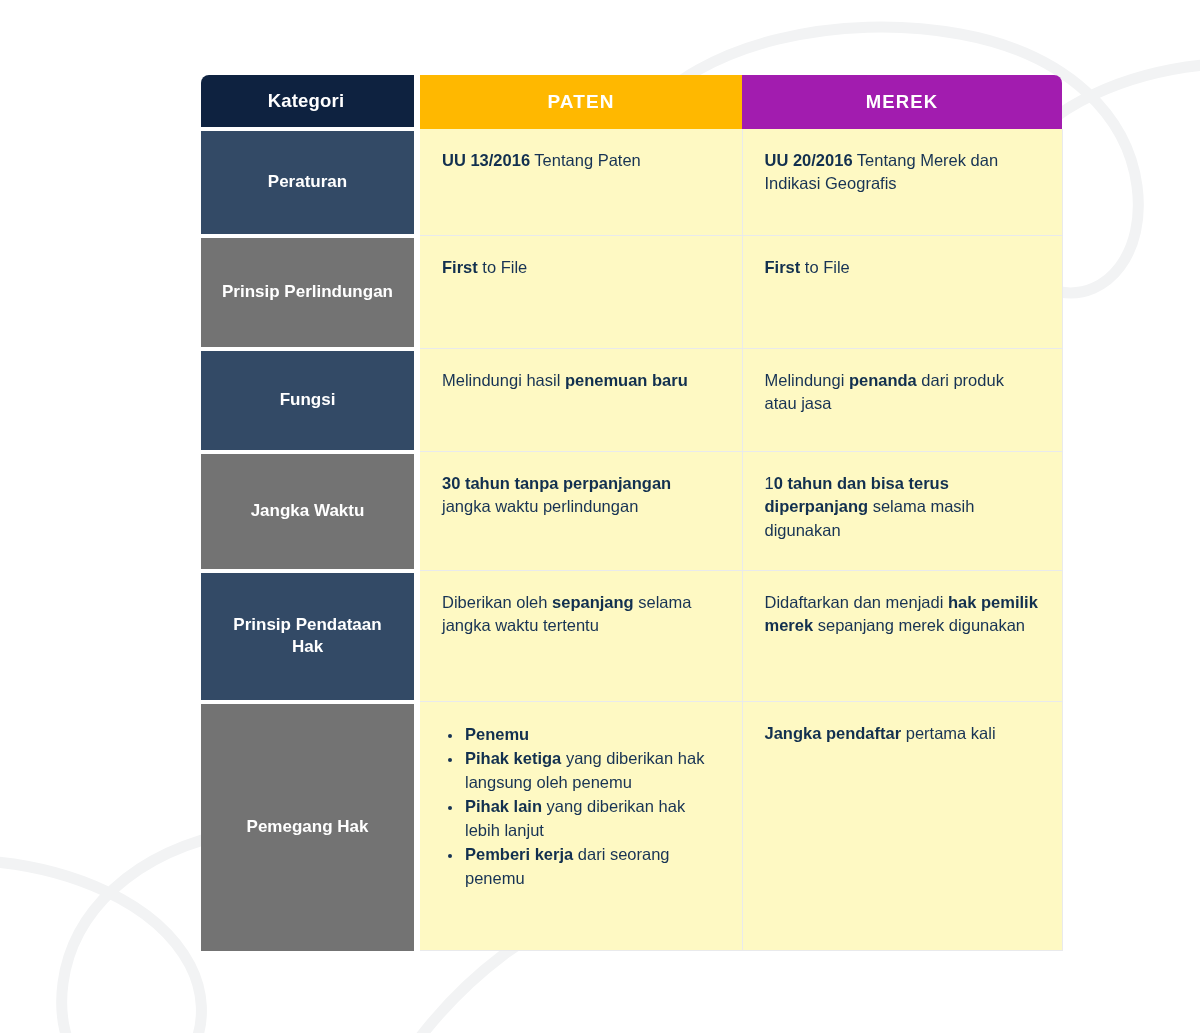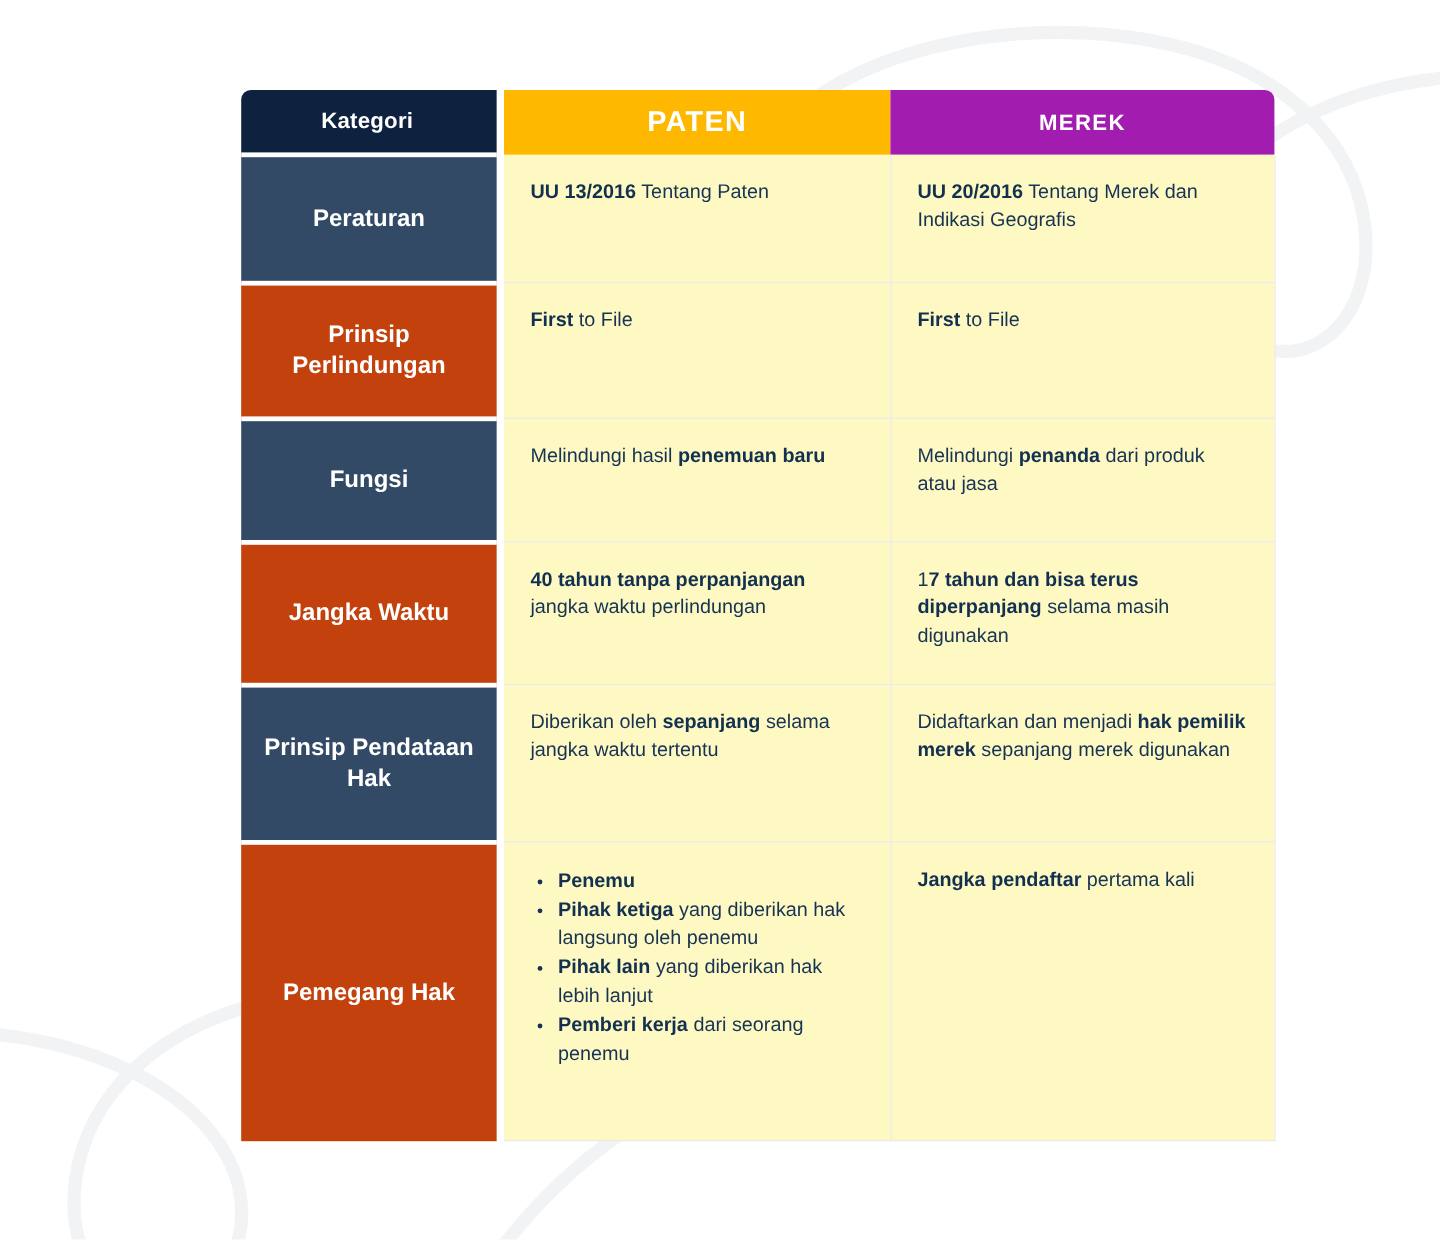--- a/index.html
+++ b/index.html
@@ -63,42 +63,42 @@
     padding-right: 3px;
   }
   th.h-spacer {
     width: 6px;
     background: #ffffff;
     padding: 0;
     height: 52px;
   }
   th.h-a {
     background: #ffb800;
-    font-size: 24px;
+    font-size: 19px;
     letter-spacing: 1.1px;
   }
   th.h-b {
     background: #a21caf;
     border-radius: 0 8px 0 0;
     font-size: 18.5px;
     letter-spacing: 1.1px;
   }
 
   
   td.lbl {
     color: #ffffff;
     font-weight: bold;
-    font-size: 20px;
+    font-size: 17px;
     text-align: center;
     vertical-align: middle;
     line-height: 1.32;
     padding: 6px 16px;
     border-top: 4px solid #ffffff;
   }
-  tr.row-dark td.lbl  { background: #c2410c; }
+  tr.row-dark td.lbl  { background: #737373; }
   tr.row-light td.lbl { background: #334a66; }
 
   td.gap {
     background: #ffffff;
     padding: 0;
     width: 6px;
   }
 
   
   td.val {
@@ -190,22 +190,22 @@
         </tr>
         <tr class="row-light r-fungsi">
           <td class="lbl">Fungsi</td>
           <td class="gap"></td>
           <td class="val first-val mid-val">Melindungi hasil <b>penemuan baru</b></td>
           <td class="val">Melindungi <b>penanda</b> dari produk atau jasa</td>
         </tr>
         <tr class="row-dark r-jangka">
           <td class="lbl">Jangka Waktu</td>
           <td class="gap"></td>
-          <td class="val first-val mid-val"><b>40 tahun tanpa perpanjangan</b> jangka waktu perlindungan</td>
-          <td class="val">1<b>7 tahun dan bisa terus diperpanjang</b> selama masih digunakan</td>
+          <td class="val first-val mid-val"><b>30 tahun tanpa perpanjangan</b> jangka waktu perlindungan</td>
+          <td class="val">1<b>0 tahun dan bisa terus diperpanjang</b> selama masih digunakan</td>
         </tr>
         <tr class="row-light r-pendataan">
           <td class="lbl">Prinsip Pendataan Hak</td>
           <td class="gap"></td>
           <td class="val first-val mid-val">Diberikan oleh <b>sepanjang</b> selama jangka waktu tertentu</td>
           <td class="val">Didaftarkan dan menjadi <b>hak pemilik merek</b> sepanjang merek digunakan</td>
         </tr>
         <tr class="row-dark r-pemegang">
           <td class="lbl">Pemegang Hak</td>
           <td class="gap"></td>

